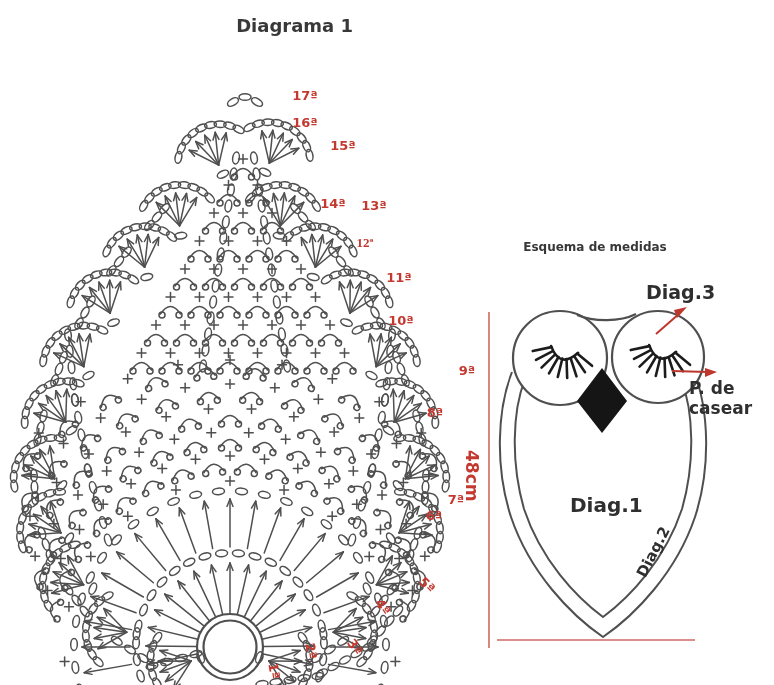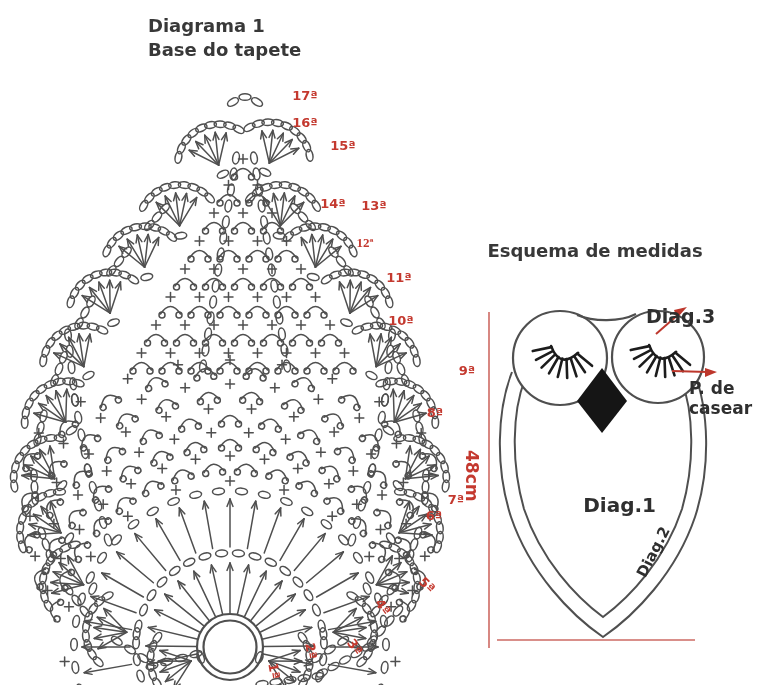--- a/index.html
+++ b/index.html
@@ -1,41 +1,40 @@
 <!DOCTYPE html>
 <html><head>
 <meta charset="utf-8">
 <style>
   html,body{margin:0;padding:0;background:#ffffff;}
   .page{position:relative;width:774px;height:685px;background:#ffffff;overflow:hidden;
         font-family:"DejaVu Sans","Liberation Sans",sans-serif;}
   .abs{position:absolute;}
-  .left-title{left:148px;top:14px;width:215px;text-align:left;font-weight:bold;
+  .left-title{left:138px;top:14px;width:215px;text-align:right;font-weight:bold;
               font-size:18px;line-height:1.33;color:#383838;}
   .right-title{left:470px;top:240px;width:250px;text-align:center;font-weight:bold;
-               font-size:18px;color:#383838;}
+               font-size:12px;color:#383838;}
   .row-label{position:absolute;color:#c4392f;font-weight:bold;font-size:13px;white-space:nowrap;}
   .owl-label{color:#2f2f2f;font-weight:bold;}
-  .lbl-diag3{left:646px;top:281px;font-size:19px;margin-top:24px;}
+  .lbl-diag3{left:646px;top:281px;font-size:19px;}
   .lbl-casear{left:689px;top:379px;width:68px;font-size:17px;line-height:1.15;}
-  .lbl-diag1{left:570px;top:493px;width:86px;text-align:right;font-size:20px;}
+  .lbl-diag1{left:570px;top:493px;width:86px;text-align:left;font-size:20px;}
   .lbl-diag2{left:626px;top:543px;font-size:15px;transform:rotate(-63deg);}
   .dim-label{color:#c4392f;font-weight:bold;font-size:17px;}
   .lbl-48{left:462px;top:450px;writing-mode:vertical-rl;}
   .lbl-43{left:580px;top:641px;width:60px;text-align:center;margin-top:44px;}
   svg{position:absolute;display:block;}
 </style>
 </head>
 <body>
 
 <div class="page">
 
   <div class="abs left-title">
     <div>Diagrama 1</div>
-    <div>Base do tapete</div>
   </div>
 
   <svg id="doily" style="left:0;top:70px;" width="470" height="615" viewBox="0 0 470 615">
       <g stroke="#4f4f4f" fill="none" stroke-width="1.5" stroke-linecap="round">
         <circle cx="230" cy="577" r="33" stroke-width="2.2"></circle>
         <circle cx="230" cy="577" r="26.5" stroke-width="2.2"></circle>
         <line x1="196.7429815750506" y1="584.0689974878038" x2="147.83560153836032" y2="594.4645820286918"></line>
         <line x1="147.83560153836032" y1="594.4645820286918" x2="154.46790211880065" y2="589.9910388009258"></line>
         <line x1="147.83560153836032" y1="594.4645820286918" x2="155.714063562458" y2="595.8537674500272"></line>
         <line x1="196.00291286248375" y1="576.5549537505743" x2="146.00719648378342" y2="575.900473972007"></line>

